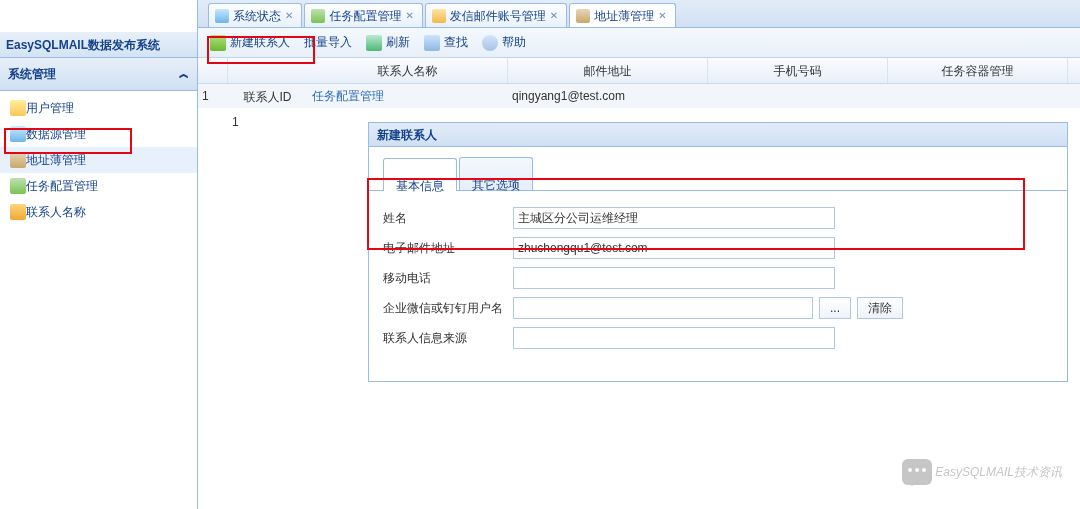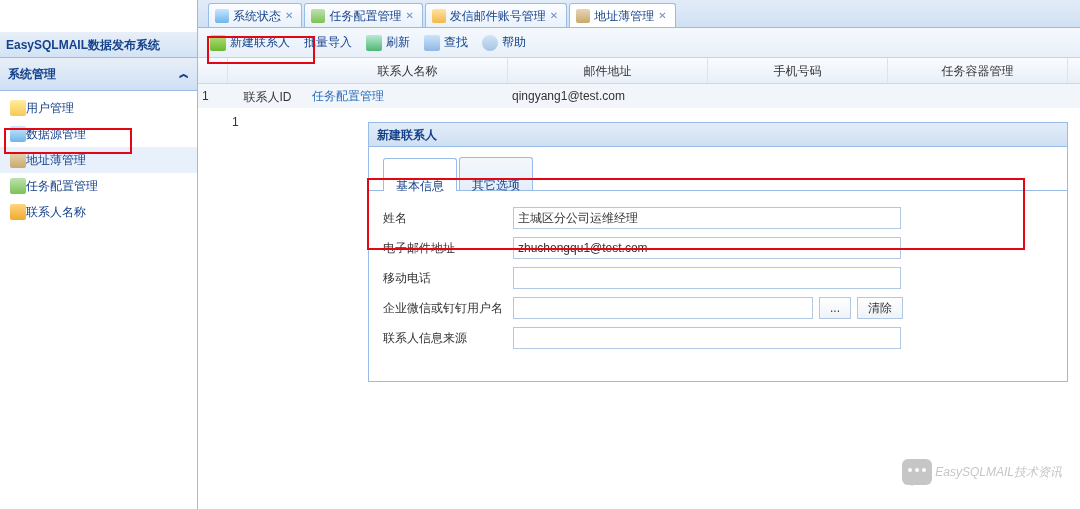--- a/index.html
+++ b/index.html
@@ -50,21 +50,21 @@
 
 
 .dlg { position:absolute; left:368px; top:122px; width:700px; height:260px; background:#fff; border:1px solid #99bbe8; }
 .dlg-title { height:24px; line-height:24px; background:linear-gradient(#e2ecf8,#cfe0f3); padding-left:8px; color:#15428b; font-weight:bold; border-bottom:1px solid #99bbe8; }
 .dlg-tabs { display:flex; padding:10px 0 0 14px; border-bottom:1px solid #99bbe8; gap:0; }
 .dlg-tab { height:24px; line-height:22px; padding:16px 12px; border:1px solid #99bbe8; border-bottom:none; background:linear-gradient(#f4f8fd,#e5eef9); color:#15428b; border-radius:3px 3px 0 0; cursor:pointer; margin-right:2px; }
 .dlg-tab.active { background:#fff; position:relative; top:1px; }
 .form { padding:16px 14px; }
 .frow { display:flex; align-items:center; margin-bottom:8px; }
 .flabel { width:130px; color:#333; }
-.finput { width:388px; height:22px; border:1px solid #b2c7e1; padding:0 4px; color:#333; }
+.finput { width:322px; height:22px; border:1px solid #b2c7e1; padding:0 4px; color:#333; }
 .fbtn { height:22px; padding:0 10px; border:1px solid #b2c7e1; background:linear-gradient(#fff,#eef3fa); margin-left:6px; color:#333; cursor:pointer; }
 
 
 .wm { position:absolute; right:18px; bottom:24px; display:flex; align-items:center; gap:3px; color:#c6c6c6; font-size:22px; font-style:italic; }
 .wm .bubble{width:30px;height:26px;background:#c6c6c6;border-radius:6px;position:relative;}
 .wm .bubble:after{content:"";position:absolute;left:5px;bottom:-6px;border:5px solid transparent;border-top-color:#c6c6c6;}
 .wm .dots{position:absolute;left:6px;top:9px;width:18px;height:6px;display:flex;justify-content:space-between;}
 .wm .dots i{width:4px;height:4px;background:#fff;border-radius:50%;}
 
 

